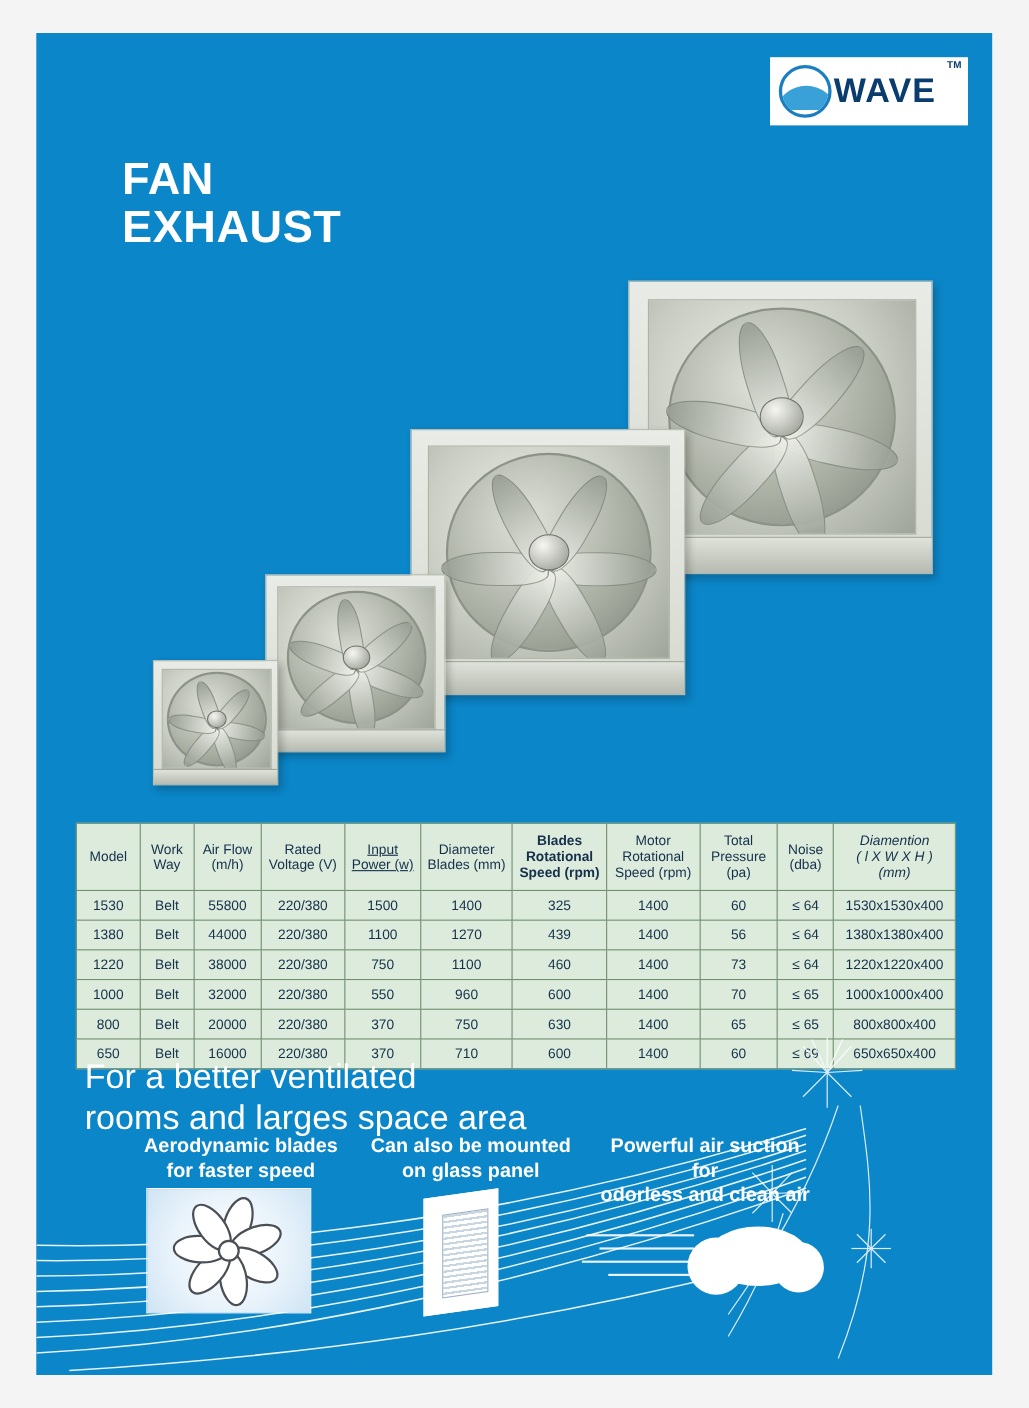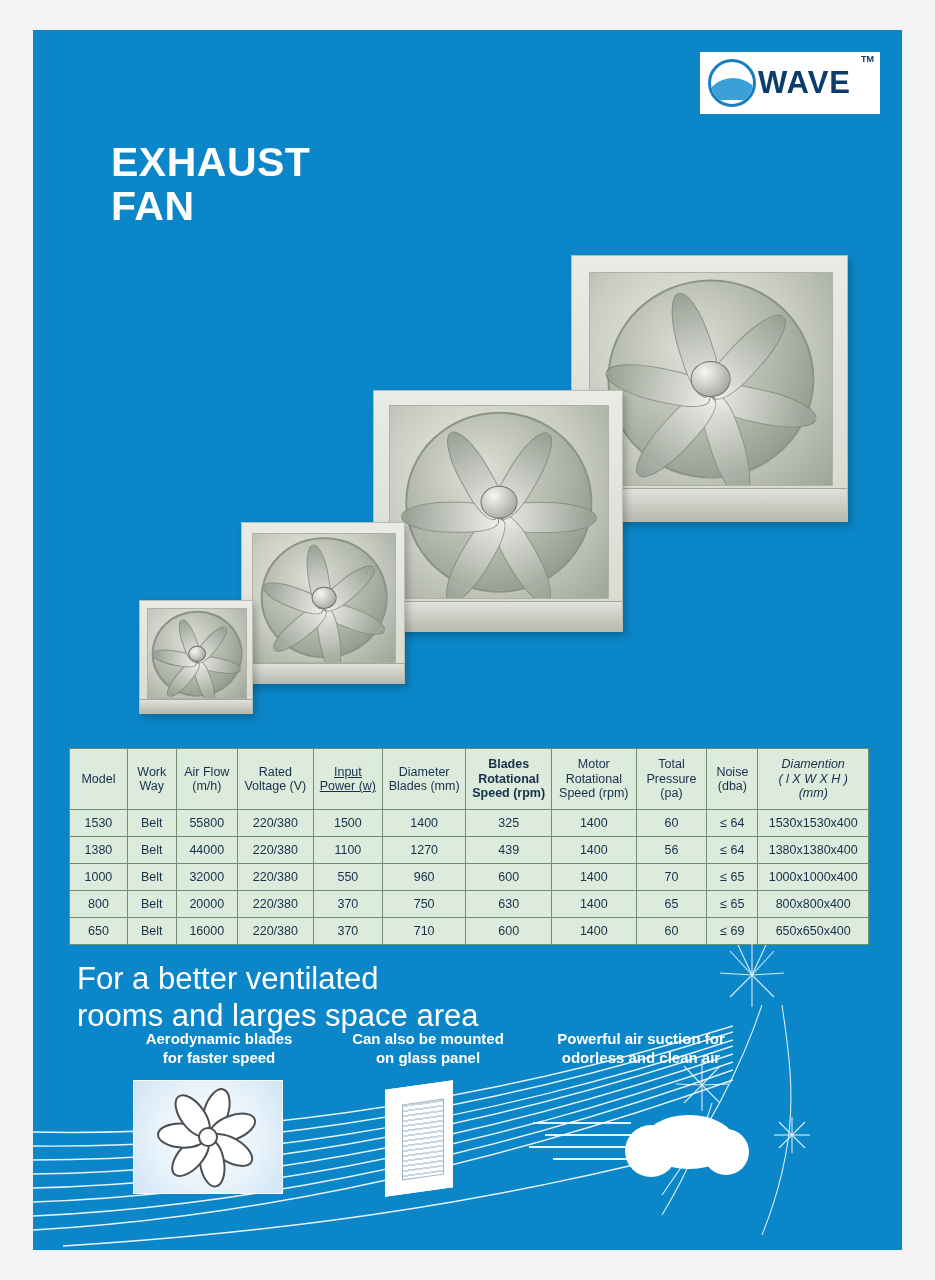--- a/index.html
+++ b/index.html
@@ -191,21 +191,21 @@
     left: 44px;
     top: 930px;
     color: #ffffff;
     font-size: 31px;
     line-height: 1.2;
     font-weight: normal;
   }
   .feature {
     position: absolute;
     color: #ffffff;
-    font-size: 15px;
+    font-size: 18px;
     font-weight: bold;
     text-align: center;
     line-height: 1.25;
   }
   .feature-1 { left: 96px; top: 1000px; width: 180px; }
   .feature-2 { left: 300px; top: 1000px; width: 190px; }
   .feature-3 { left: 508px; top: 1000px; width: 200px; }
 
   .fan-photo {
     position: absolute;
@@ -266,22 +266,22 @@
 <div id="page">
   <div id="poster">
 
     <div class="logo-box">
       <div class="logo-mark"></div>
       <div class="logo-text">WAVE</div>
       <div class="logo-tm">TM</div>
     </div>
 
     <div class="headline">
+      <div>FAN</div>
       <div>EXHAUST</div>
-      <div>FAN</div>
     </div>
 
     <div class="fan" style="left:538px; top:225px; width:275px; height:265px;">
       <div class="frame-inner">
         <div class="circle" style="width:84%; height:92%;"></div>
         <div class="blade" style="transform:rotate(12deg);"></div>
         <div class="blade" style="transform:rotate(72deg);"></div>
         <div class="blade" style="transform:rotate(132deg);"></div>
         <div class="blade" style="transform:rotate(192deg);"></div>
         <div class="blade" style="transform:rotate(252deg);"></div>
@@ -409,20 +409,33 @@
           <td>Belt</td>
           <td>44000</td>
           <td>220/380</td>
           <td>1100</td>
           <td>1270</td>
           <td>439</td>
           <td>1400</td>
           <td>56</td>
           <td>≤ 64</td>
           <td>1380x1380x400</td>
+        </tr>
+        <tr>
+          <td class="first-col">1220</td>
+          <td>Belt</td>
+          <td>38000</td>
+          <td>220/380</td>
+          <td>750</td>
+          <td>1100</td>
+          <td>460</td>
+          <td>1400</td>
+          <td>73</td>
+          <td>≤ 64</td>
+          <td>1220x1220x400</td>
         </tr>
         <tr>
           <td class="first-col">1000</td>
           <td>Belt</td>
           <td>32000</td>
           <td>220/380</td>
           <td>550</td>
           <td>960</td>
           <td>600</td>
           <td>1400</td>

